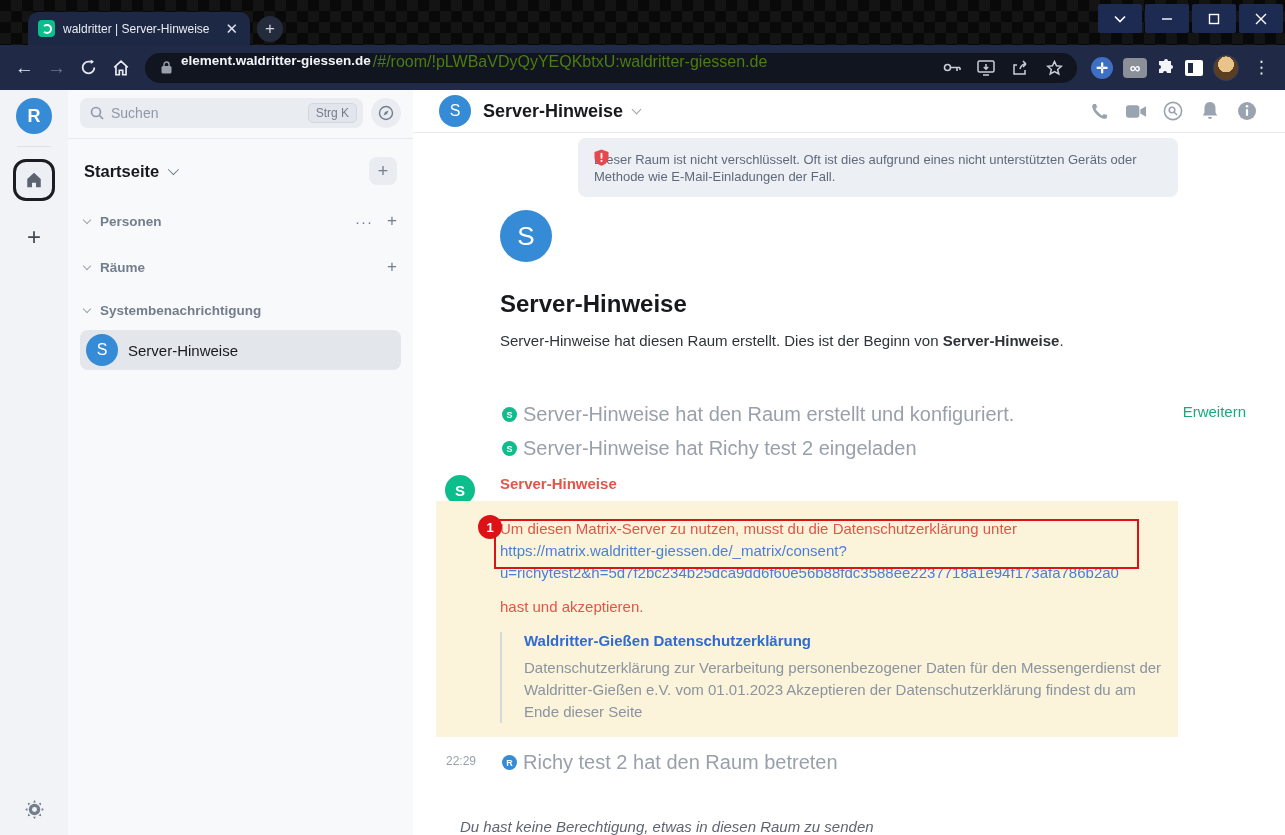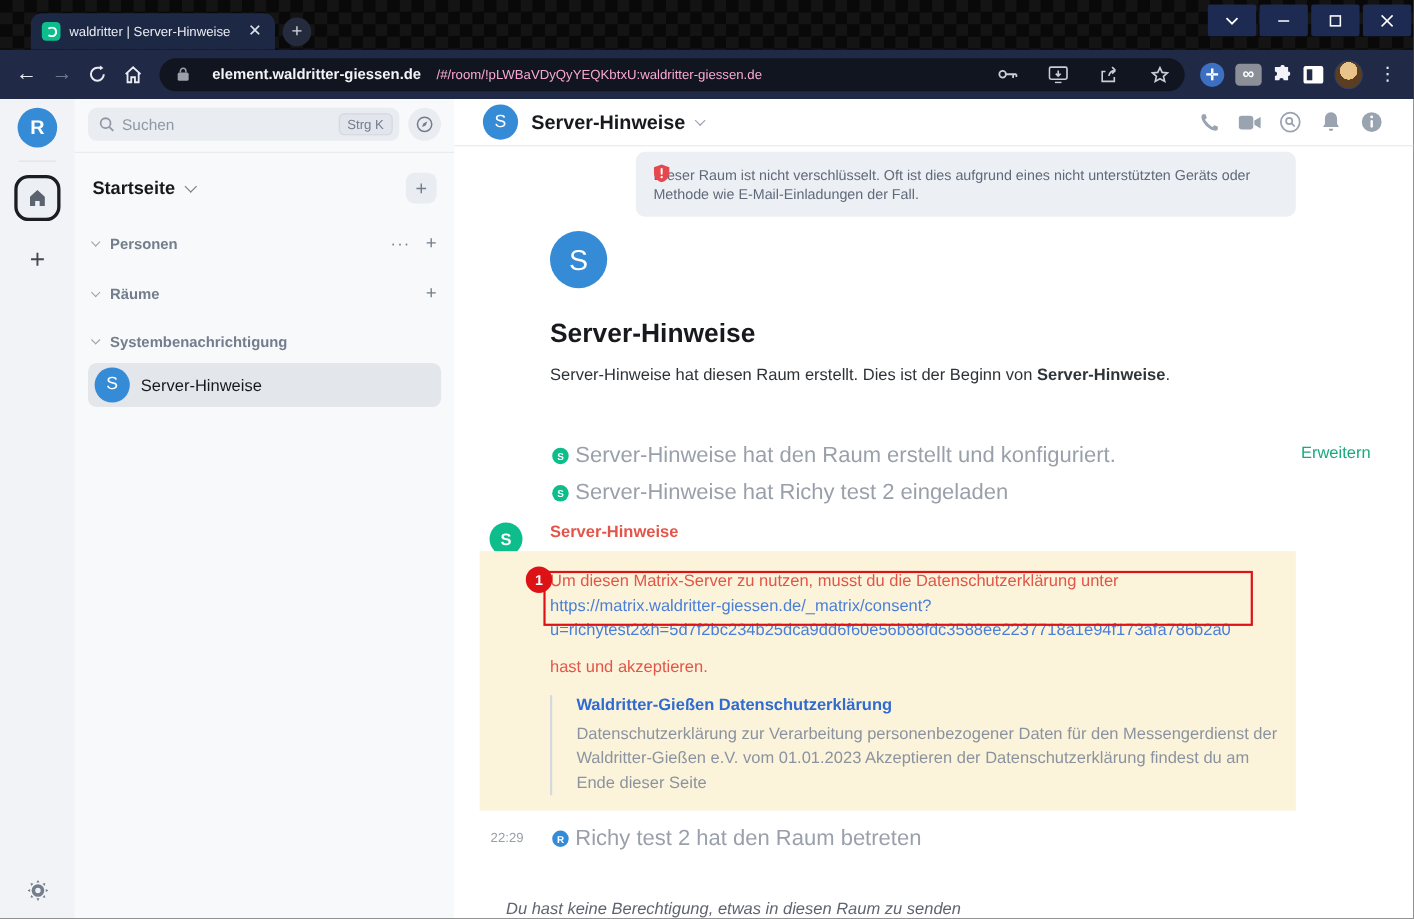--- a/index.html
+++ b/index.html
@@ -26,24 +26,24 @@
   .winbtn svg { stroke:#fff; }
 
   .toolbar {
     width:100%; height:45px; background:#202945;
     display:flex; align-items:center; padding:0 10px; gap:4px;
   }
   .navbtn { width:30px; height:30px; display:flex; align-items:center; justify-content:center; color:#e8ebf1; font-size:19px; }
   .navbtn.dim { color:#70788c; }
   .omnibox {
     flex:0 0 auto; width:932px; height:30px; margin-left:6px; background:#10151f; border-radius:15px;
-    display:flex; align-items:center; padding:0 10px 0 14px; gap:20px;
+    display:flex; padding:0 10px 0 14px; gap:8px;
   }
   .omni-host { color:#f2f4f8; font-size:13.5px; font-weight:bold; }
-  .omni-path { color:#f9a8d4; font-size:12px; margin-left:-6px; }
+  .omni-path { color:#4d7c0f; font-size:16px; margin-left:-6px; }
   .omni-spacer { flex:1; }
   .omni-ico { color:#c8cdd6; display:flex; align-items:center; justify-content:center; width:26px; }
   .ext-row { display:flex; align-items:center; gap:10px; margin-left:10px; }
   .ext-ball { width:22px; height:22px; border-radius:50%; background:#3d6fc2; color:#fff; font-size:14px; font-weight:bold; display:flex; align-items:center; justify-content:center; }
   .ext-inf { width:24px; height:20px; border-radius:4px; background:#8a8f98; color:#fff; font-size:15px; font-weight:bold; display:flex; align-items:center; justify-content:center; }
   .ext-white { color:#f2f4f8; display:flex; align-items:center; }
   .panel-ico { width:18px; height:16px; background:#fff; border-radius:2px; position:relative; }
   .panel-ico::after { content:""; position:absolute; left:3px; top:3px; width:5px; height:10px; background:#202945; }
   .profile-avatar { width:26px; height:26px; border-radius:50%; background:radial-gradient(circle at 50% 35%, #e8c48a 0 40%, #5b3d22 41% 100%); border:1px solid #33415f; }
   .menu-dots { color:#e8ebf1; font-size:17px; letter-spacing:1px; padding:0 4px; }

